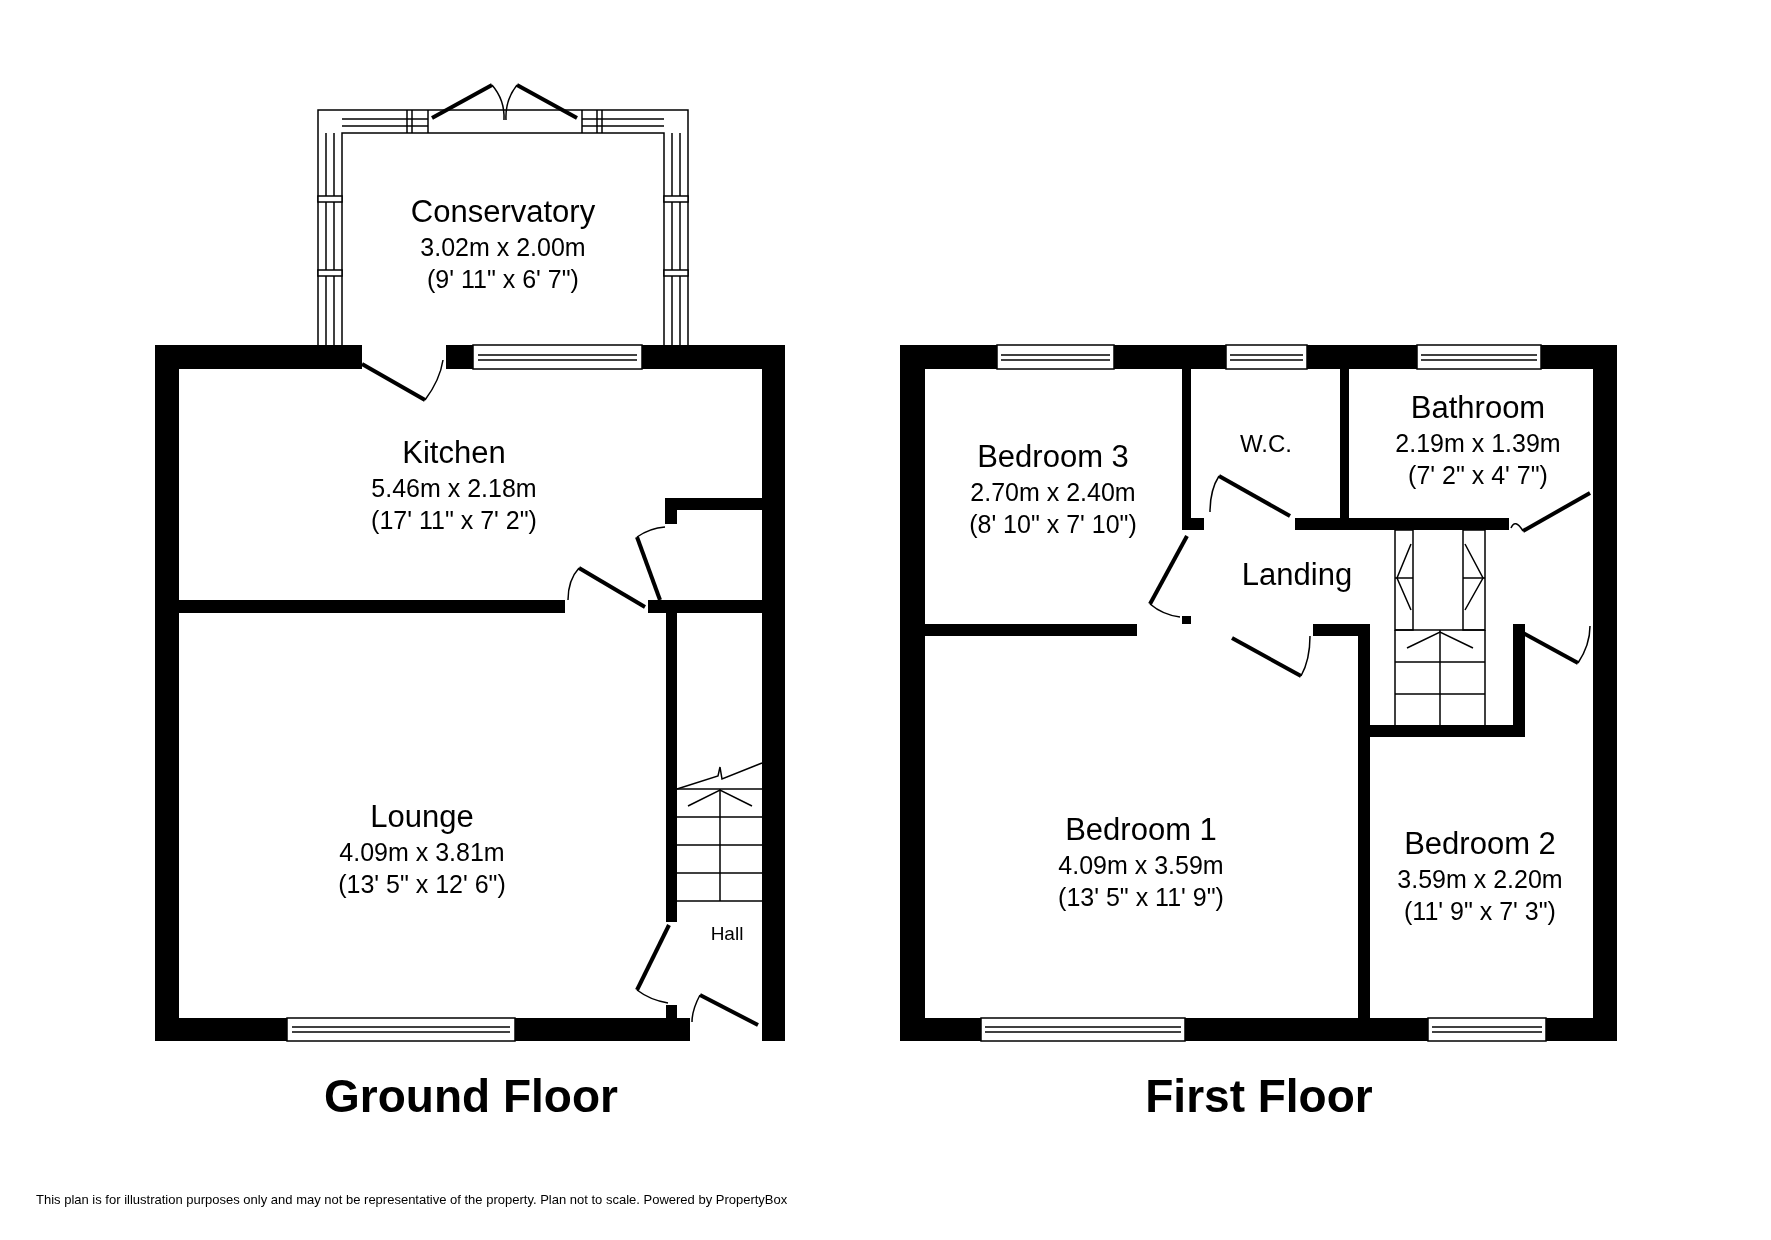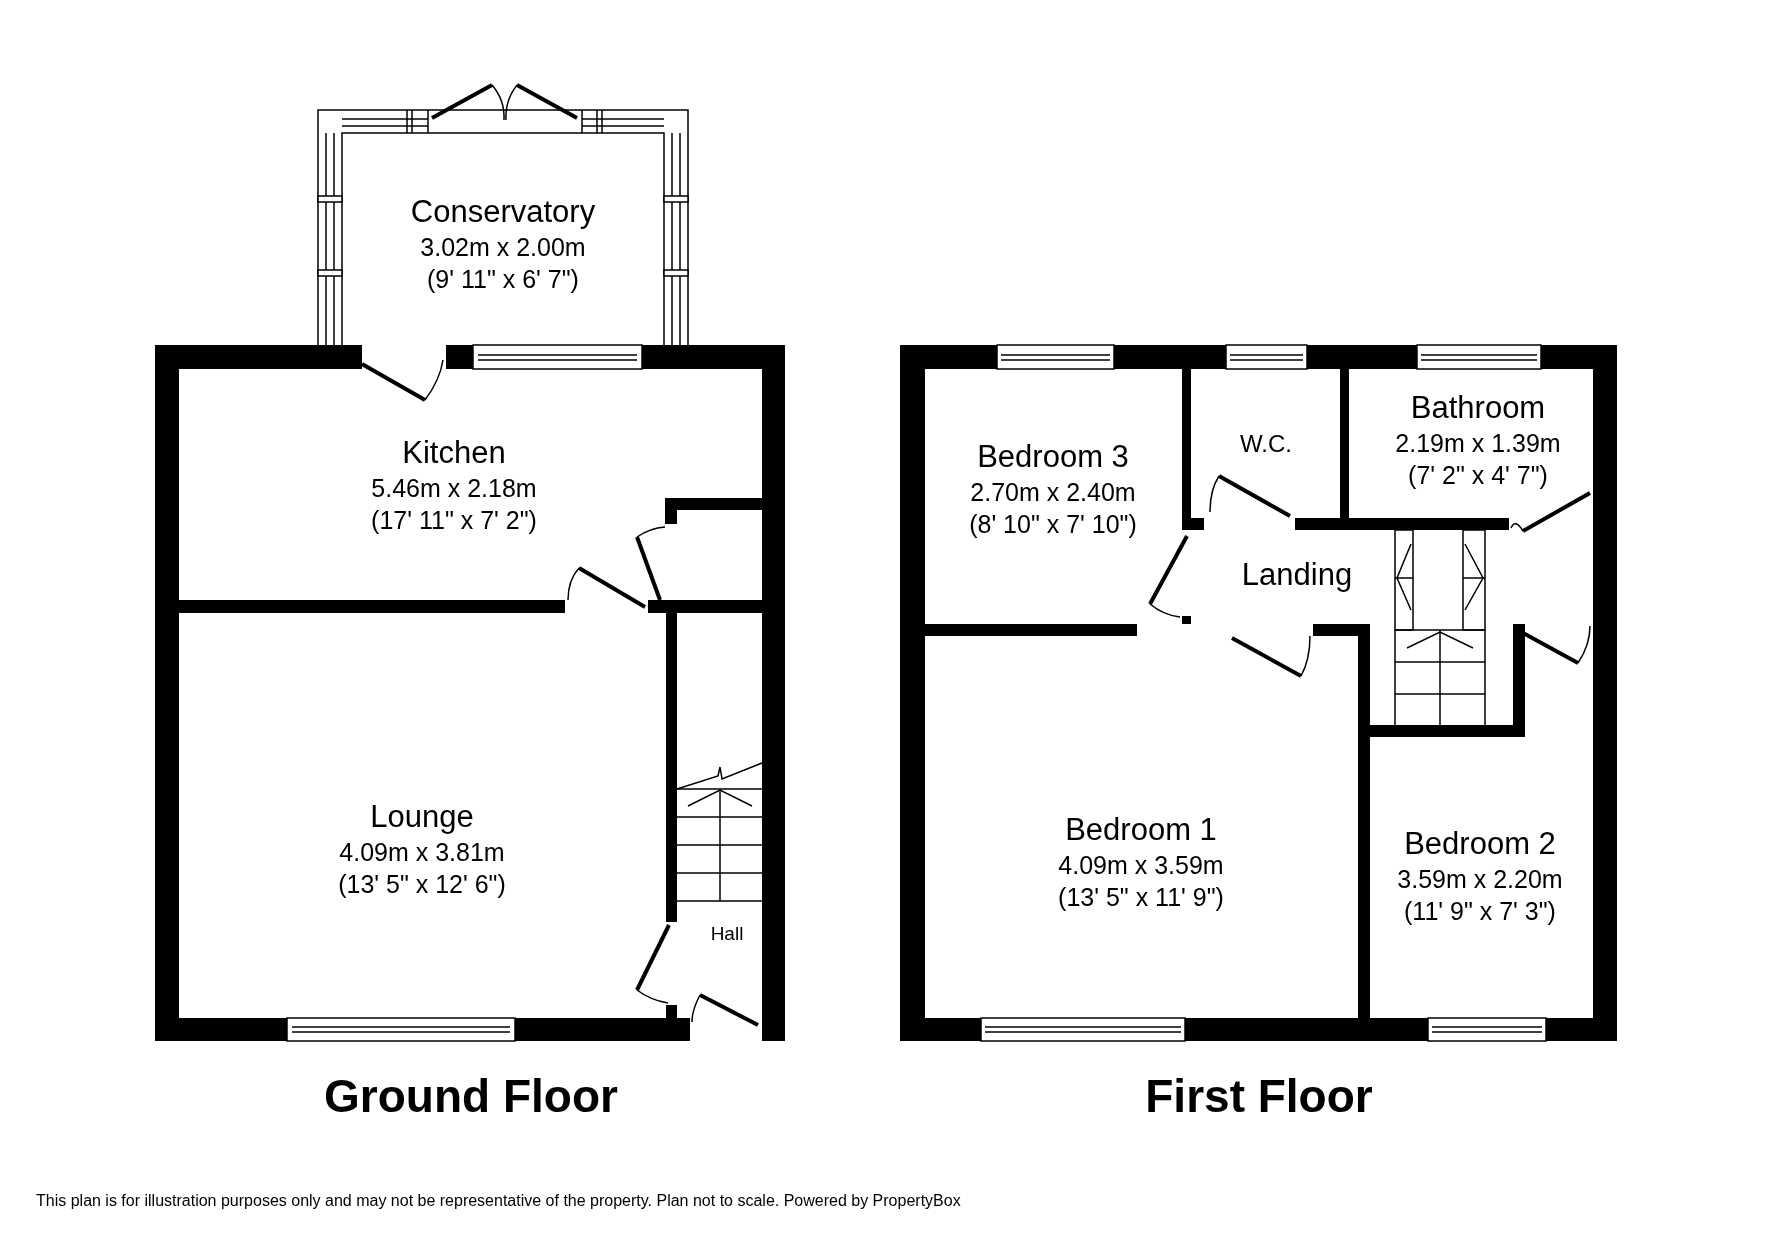--- a/index.html
+++ b/index.html
@@ -3,21 +3,21 @@
 <meta charset="utf-8">
 <style>
   html, body { margin:0; padding:0; background:#ffffff; }
   body { width:1771px; height:1240px; position:relative; overflow:hidden; font-family:"Liberation Sans", sans-serif; color:#000; }
   #plan { position:absolute; left:0; top:0; }
   .room-name { font-size:31px; text-anchor:middle; fill:#000; }
   .room-dim { font-size:25px; text-anchor:middle; fill:#000; }
   .room-small { font-size:24px; text-anchor:middle; fill:#000; }
   .hall-name { font-size:19px; text-anchor:middle; fill:#000; }
   .floor-title { font-size:46px; font-weight:bold; text-anchor:middle; fill:#000; }
-  .footer { position:absolute; left:36px; top:1192px; font-size:16px; white-space:nowrap; }
+  .footer { position:absolute; left:36px; top:1192px; font-size:13px; white-space:nowrap; }
   .wall { fill:#000; }
   .win { fill:#fff; stroke:#000; stroke-width:1.5; }
   .line { stroke:#000; stroke-width:1.5; fill:none; }
   .door { stroke:#000; stroke-width:4; fill:none; }
   .arc { stroke:#000; stroke-width:1.5; fill:none; }
 </style>
 </head>
 <body>
 
 <svg id="plan" width="1771" height="1240" viewBox="0 0 1771 1240" xmlns="http://www.w3.org/2000/svg">

